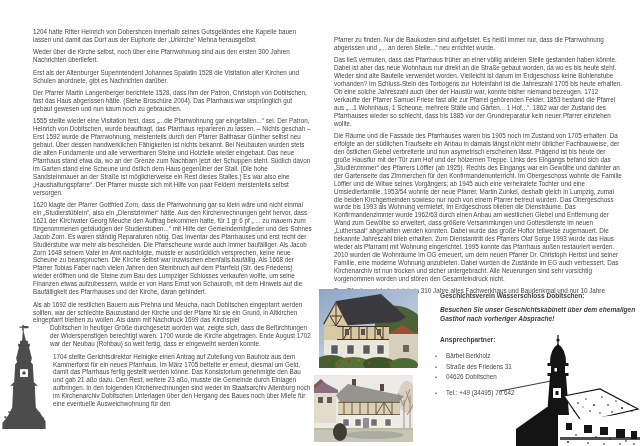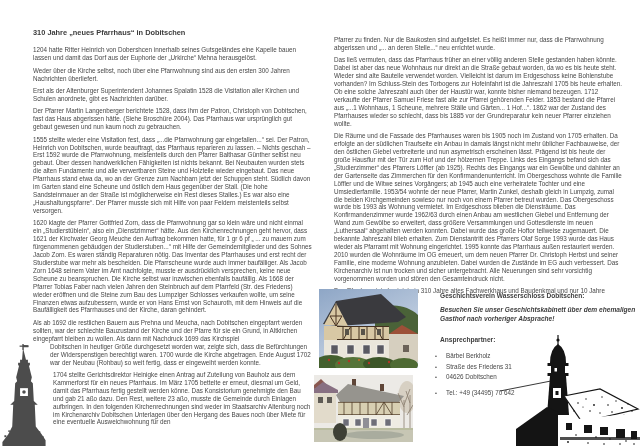--- a/index.html
+++ b/index.html
@@ -37,21 +37,20 @@
   .bullet-row { display:flex; margin:0 0 2.5px 0; font-size:6.3px; color:#474747; }
   .bullet-row .dot { width:11px; margin-left:-5px; text-align:left; font-size:5.5px; line-height:1.5; }
   .bullet-row.phone { margin-top:7px; }
 </style>
 </head>
 <body>
 
 <div class="page">
 
   <div class="col col-left">
-    <div class="title">310 Jahre „neues Pfarrhaus“ in Dobitschen</div>
     <p>1204 hatte Ritter Heinrich von Dobershcen innerhalb seines Gutsgeländes eine Kapelle bauen lassen und damit das Dorf aus der Euphorie der „Urkirche“ Mehna herausgelöst.</p>
     <p>Weder über die Kirche selbst, noch über eine Pfarrwohnung sind aus den ersten 300 Jahren Nachrichten überliefert.</p>
     <p>Erst als der Altenburger Superintendent Johannes Spalatin 1528 die Visitation aller Kirchen und Schulen anordnete, gibt es Nachrichten darüber.</p>
     <p>Der Pfarrer Martin Langenberger berichtete 1528, dass ihm der Patron, Christoph von Dobitschen, fast das Haus abgerissen hätte. (Siehe Broschüre 2004). Das Pfarrhaus war ursprünglich gut gebaut gewesen und nun kaum noch zu gebrauchen.</p>
     <p>1555 stellte wieder eine Visitation fest, dass „...die Pfarrwohnung gar eingefallen...“ sei. Der Patron, Heinrich von Dobitschen, wurde beauftragt, das Pfarrhaus reparieren zu lassen. – Nichts geschah – Erst 1592 wurde die Pfarrwohnung, meistenteils durch den Pfarrer Balthasar Günther selbst neu gebaut. Über dessen handwerklichen Fähigkeiten ist nichts bekannt. Bei Neubauten wurden stets die alten Fundamente und alle verwertbaren Steine und Holzteile wieder eingebaut. Das neue Pfarrhaus stand etwa da, wo an der Grenze zum Nachbarn jetzt der Schuppen steht. Südlich davon im Garten stand eine Scheune und östlich dem Haus gegenüber der Stall. (Die hohe Sandsteinmauer an der Straße ist möglicherweise ein Rest dieses Stalles.) Es war also eine „Haushaltungspfarre“. Der Pfarrer musste sich mit Hilfe von paar Feldern meistenteils selbst versorgen.</p>
     <p>1620 klagte der Pfarrer Gottfried Zorn, dass die Pfarrwohnung gar so klein wäre und nicht einmal ein „Studierstüblein“, also ein „Dienstzimmer“ hätte. Aus den Kirchenrechnungen geht hervor, dass 1621 der Kirchvater Georg Meuche den Auftrag bekommen hatte,  für 1 gr 6 pf „ ... zu mauern zum fürgenommenen gebäudgen der Studierstuben...“ mit Hilfe der Gemeindemitglieder und des Sohnes Jacob Zorn. Es waren ständig Reparaturen nötig. Das Inventar des Pfarrhauses und erst recht der Studierstube war mehr als bescheiden. Die Pfarrscheune wurde auch immer baufälliger.  Als Jacob Zorn 1648 seinem Vater im Amt nachfolgte, musste er ausdrücklich versprechen, keine neue Scheune zu beanspruchen. Die Kirche selbst war inzwischen ebenfalls baufällig. Als 1668 der Pfarrer Tobias Faber nach vielen Jahren den Steinbruch auf dem Pfarrfeld (Str. des Friedens) wieder eröffnen und die Steine zum Bau des Lumpziger Schlosses verkaufen wollte, um seine Finanzen etwas aufzubessern, wurde er von Hans Ernst von Schauroth, mit dem Hinweis auf die Baufälligkeit des Pfarrhauses und der Kirche, daran gehindert.</p>
     <p style="margin-bottom:0;">Als ab 1692 die restlichen Bauern aus Prehna und  Meucha, nach Dobitschen eingepfarrt werden sollten, war der schlechte Bauzustand der Kirche und der Pfarre für sie ein Grund, in Altkirchen eingepfarrt bleiben zu wollen. Als dann mit Nachdruck 1699 das Kirchspiel</p>
     <div class="wrap-zone">
       <svg class="church-float" viewBox="0 0 44 106" aria-hidden="true">
         <g fill="#4c4c4c" stroke="none">

